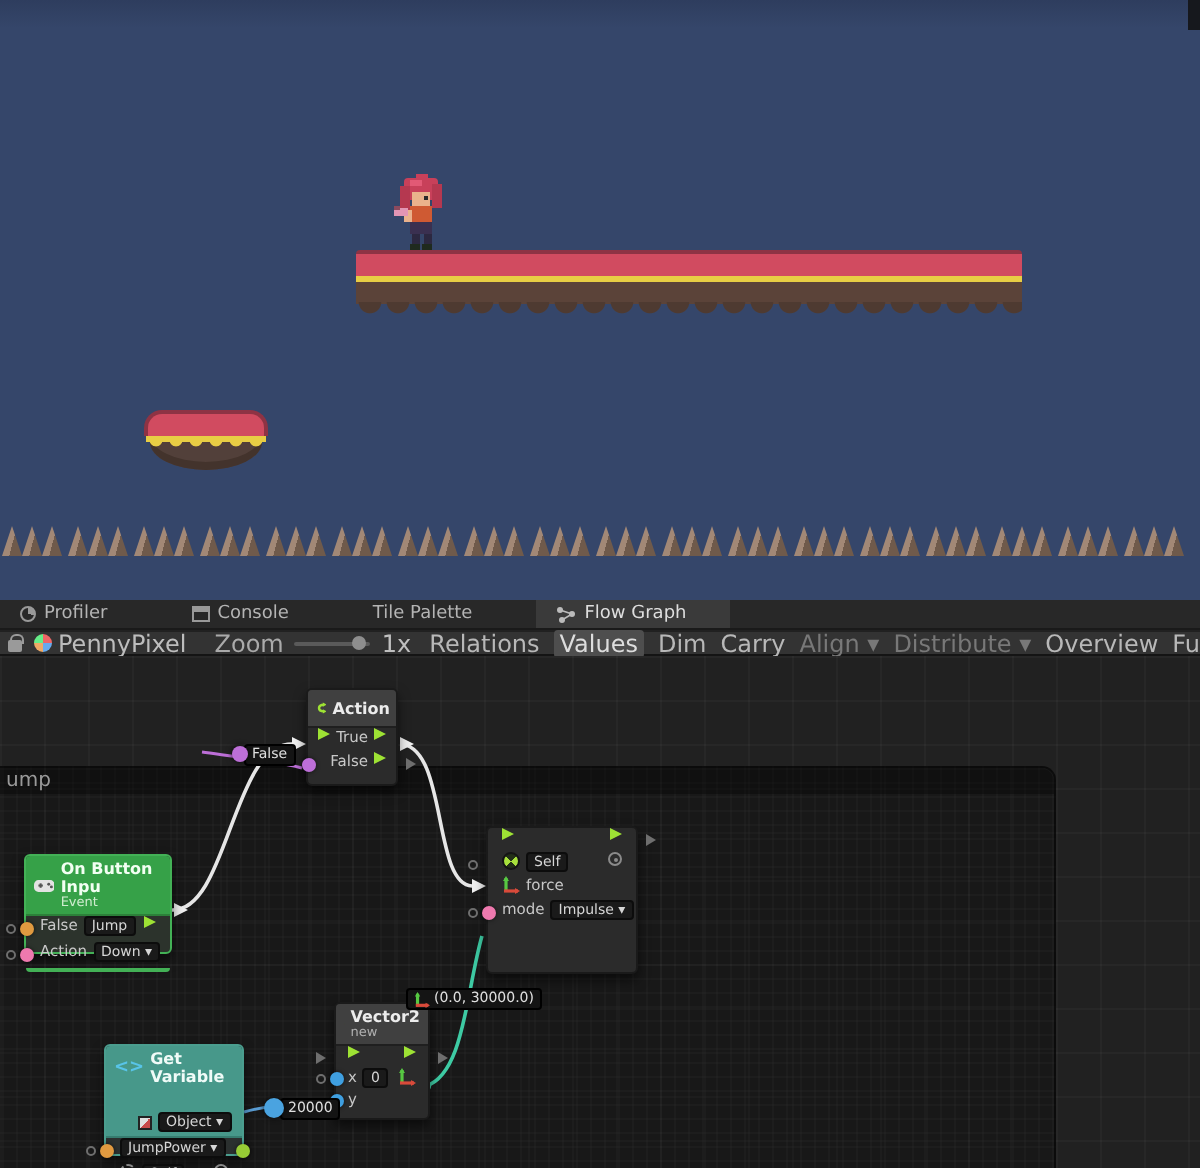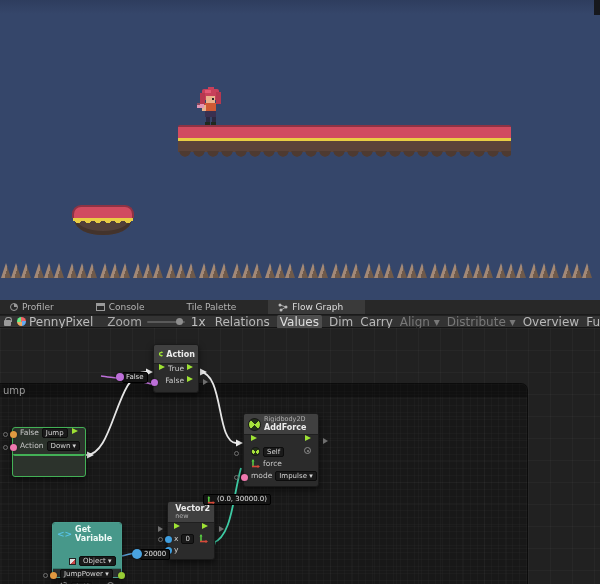--- a/index.html
+++ b/index.html
@@ -398,44 +398,50 @@
         </div>
         <div class="nrow">
           <span class="pc purple l" data-interactable="true"></span>
           <span class="lbl right" data-interactable="false">False</span>
           <span class="parrow" data-interactable="true"></span>
           <span class="hollow-tri" style="right:-10px; top:3px;" data-interactable="false"></span>
         </div>
       </div>
 
       <div class="node" id="node-onbutton" data-interactable="true">
+        <div class="nhead" data-interactable="true">
+          <svg width="14" height="10" viewBox="0 0 14 10" data-interactable="false">
+            <rect x="0" y="1" width="14" height="8" rx="3" fill="#e3e3e3"></rect>
+            <rect x="3" y="4" width="3" height="1.4" fill="#555"></rect>
+              <rect x="3.8" y="3.2" width="1.4" height="3" fill="#555"></rect>
+            <circle cx="10" cy="3.8" r="1" fill="#555"></circle>
+              <circle cx="11.8" cy="5.6" r="1" fill="#555"></circle>
+          </svg>
+          <div class="nh-text">
+            <div class="nh-title" data-interactable="false">On Button Inpu</div>
+            <div class="nh-sub" data-interactable="false">Event</div>
+          </div>
+        </div>
         <div class="nrow">
           <span class="pc orange l" data-interactable="true"></span>
           <span class="hollow-circle" style="left:-10px; top:3.5px;" data-interactable="false"></span>
           <span class="lbl" data-interactable="false">False</span>
           <span class="pill" data-interactable="true">Jump</span>
           <span class="parrow right" data-interactable="true"></span>
         </div>
         <div class="nrow">
           <span class="pc pink l" data-interactable="true"></span>
           <span class="hollow-circle" style="left:-10px; top:3.5px;" data-interactable="false"></span>
           <span class="lbl" data-interactable="false">Action</span>
           <span class="pill" data-interactable="true">Down ▾</span>
         </div>
         <div class="nfoot"></div>
       </div>
 
       <div class="node" id="node-addforce" data-interactable="true">
-        <div class="nhead" data-interactable="true">
-          <span class="rb-icon" data-interactable="false"></span>
-          <div class="nh-text">
-            <div class="nh-sub" data-interactable="false">Rigidbody2D</div>
-            <div class="nh-title" data-interactable="false">AddForce</div>
-          </div>
-        </div>
         <div class="nrow">
           <span class="parrow" data-interactable="true"></span>
           <span class="parrow right" data-interactable="true"></span>
           <span class="hollow-tri" style="right:-10px; top:3px;" data-interactable="false"></span>
         </div>
         <div class="nrow">
           <span class="rb-icon small" data-interactable="true"></span>
           <span class="hollow-circle" style="left:-10px; top:3.5px;" data-interactable="false"></span>
           <span class="pill" data-interactable="true">Self</span>
           <span class="target-icon" data-interactable="true"></span>

